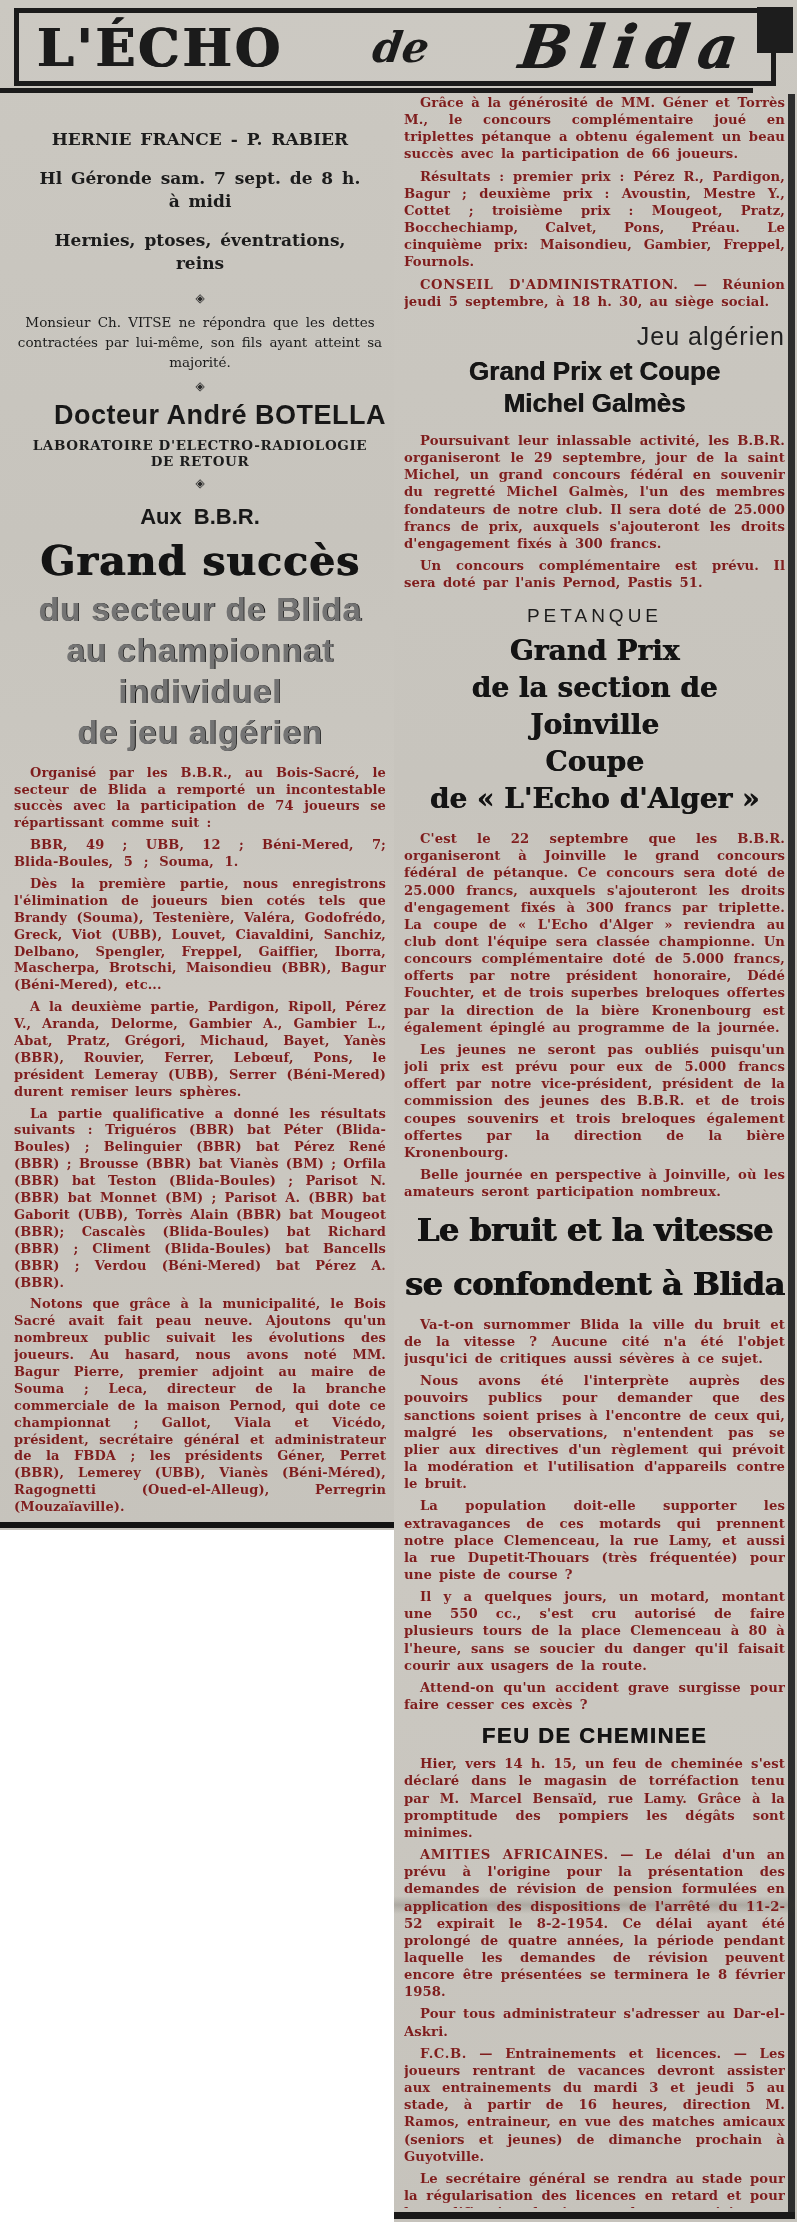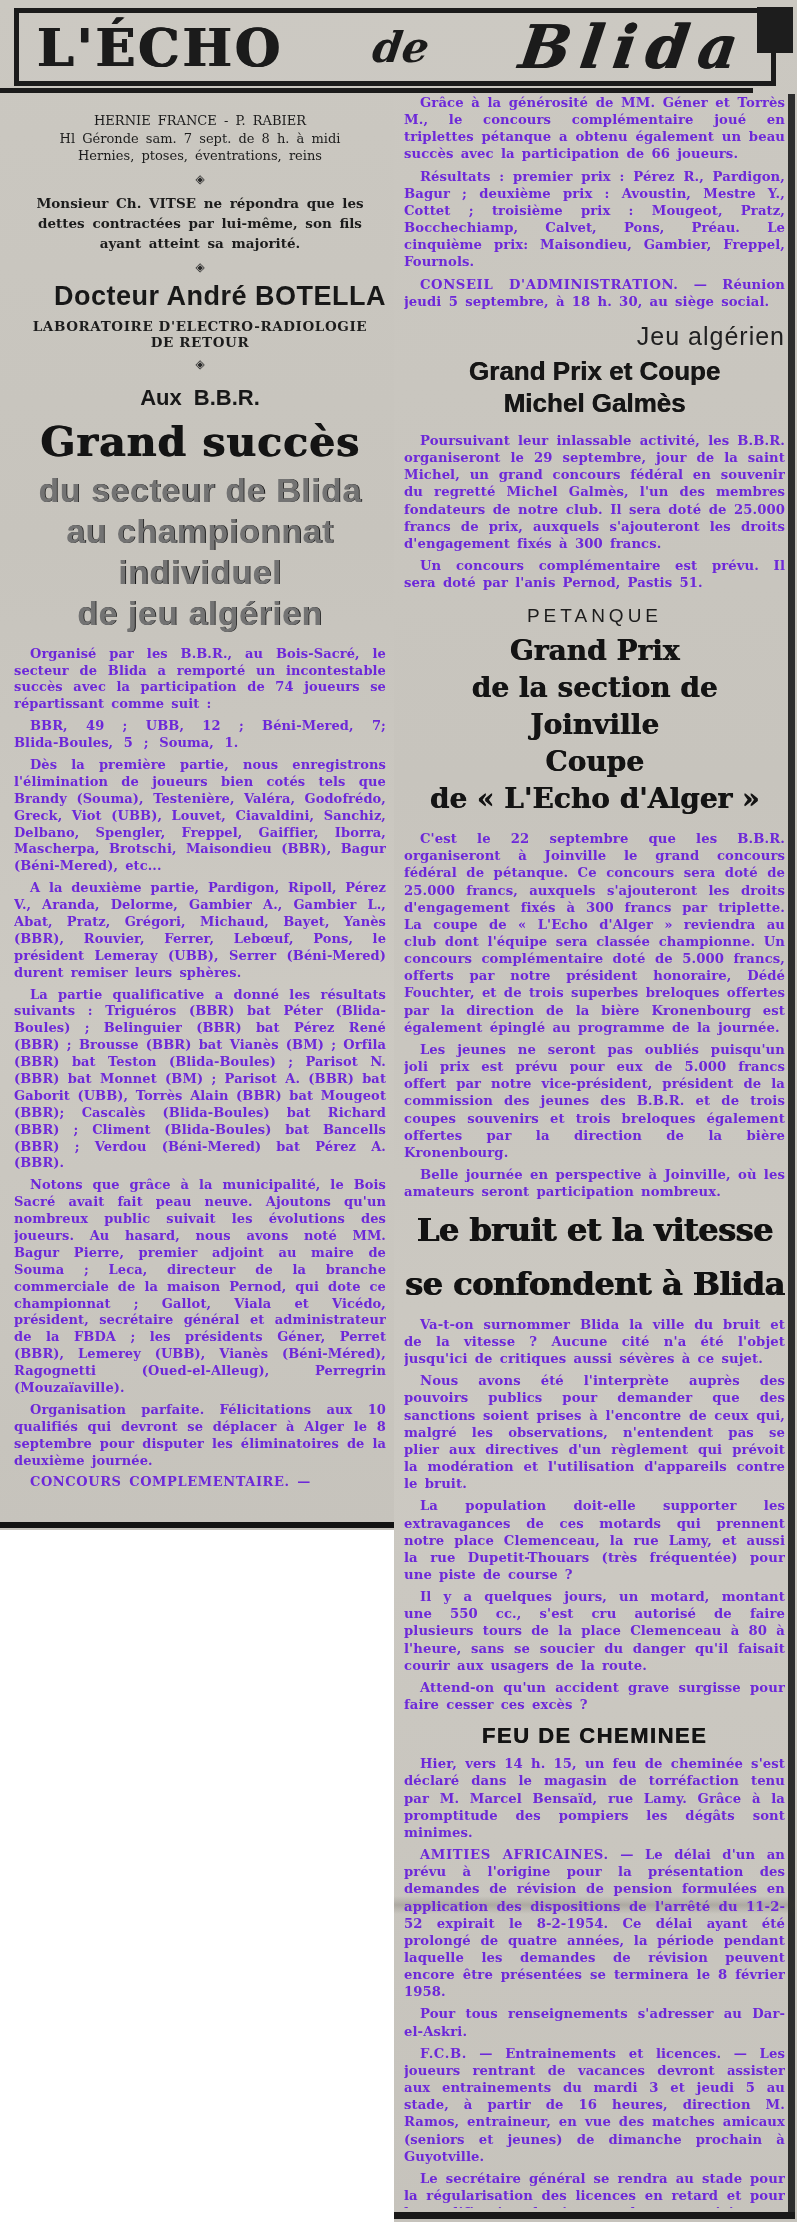--- a/index.html
+++ b/index.html
@@ -39,30 +39,30 @@
     background:linear-gradient(180deg, rgba(60,55,45,0), rgba(60,55,45,0.20) 50%, rgba(60,55,45,0)); }
 
   
   #col-left  { position:absolute; left:14px;  top:112px; width:372px; height:1406px; overflow:hidden; }
   #col-right { position:absolute; left:404px; top:94px;  width:381px; height:2114px; overflow:hidden; }
 
   
   .bt {
     font-family:"DejaVu Serif", serif; font-weight:bold;
     font-size:13px; line-height:1.3; text-align:justify;
-    color:#6d28d9; margin:0 0 5px 0; text-indent:16px; word-spacing:2.5px;
+    color:#7f1d1d; margin:0 0 5px 0; text-indent:16px; word-spacing:2.5px;
     letter-spacing:0.1px;
   }
   #col-right .bt { font-size:13.2px; }
   .lead { font-weight:bold; letter-spacing:0.6px; }
   .scores { word-spacing:6px; }
 
-  .ad-line { font-weight:normal; font-size:13px; line-height:1.35; text-align:center; margin:0; word-spacing:3px; }
+  .ad-line { font-weight:bold; font-size:17px; line-height:1.35; text-align:center; margin:16px; word-spacing:3px; }
   .orn { text-align:center; font-size:12px; color:#2a2a2a; margin:7px 0; font-family:"DejaVu Sans", sans-serif; text-indent:0; }
-  .notice { font-weight:bold; font-size:13.5px; line-height:1.5; text-align:center; margin:0; word-spacing:3px; }
+  .notice { font-weight:normal; font-size:13.5px; line-height:1.5; text-align:center; margin:0; word-spacing:3px; }
 
   .doctor-name { font-family:"Liberation Sans", sans-serif; font-weight:bold; font-size:27px; text-align:right; margin:4px 0 6px 0; letter-spacing:0.5px; color:#181818; }
   .doctor-sub  { font-weight:bold; font-size:13.5px; text-align:center; margin:0; letter-spacing:0.6px; }
 
   .kicker-bbr { font-family:"Liberation Sans", sans-serif; font-weight:bold; font-size:22px; text-align:center; margin:14px 0 10px 0; word-spacing:6px; color:#181818; }
 
   .hl-1 { font-family:"DejaVu Serif", serif; font-weight:bold; font-size:41px; line-height:1.05; text-align:center; margin:2px 0 6px 0;
           color:#141414; text-shadow:1px 0 0 #141414; letter-spacing:1px; }
   .hl-s { font-family:"Liberation Sans", sans-serif; font-weight:bold; font-size:34px; line-height:1.2; text-align:center; margin:0;
           color:#737373; text-shadow:0.8px 0 0 #161616; letter-spacing:0.5px; }
@@ -144,21 +144,21 @@
     <p class="title-bruit" style="margin-top:4px;">se confondent à Blida</p>
     <p class="bt">Va-t-on surnommer Blida la ville du bruit et de la vitesse ? Aucune cité n'a été l'objet jusqu'ici de critiques aussi sévères à ce sujet.</p>
     <p class="bt">Nous avons été l'interprète auprès des pouvoirs publics pour demander que des sanctions soient prises à l'encontre de ceux qui, malgré les observations, n'entendent pas se plier aux directives d'un règlement qui prévoit la modération et l'utilisation d'appareils contre le bruit.</p>
     <p class="bt">La population doit-elle supporter les extravagances de ces motards qui prennent notre place Clemenceau, la rue Lamy, et aussi la rue Dupetit-Thouars (très fréquentée) pour une piste de course ?</p>
     <p class="bt">Il y a quelques jours, un motard, montant une 550 cc., s'est cru autorisé de faire plusieurs tours de la place Clemenceau à 80 à l'heure, sans se soucier du danger qu'il faisait courir aux usagers de la route.</p>
     <p class="bt">Attend-on qu'un accident grave surgisse pour faire cesser ces excès ?</p>
 
     <p class="title-feu">FEU DE CHEMINEE</p>
     <p class="bt">Hier, vers 14 h. 15, un feu de cheminée s'est déclaré dans le magasin de torréfaction tenu par M. Marcel Bensaïd, rue Lamy. Grâce à la promptitude des pompiers les dégâts sont minimes.</p>
     <p class="bt"><span class="lead">AMITIES AFRICAINES.</span><span> — Le délai d'un an prévu à l'origine pour la présentation des demandes de révision de pension formulées en application des dispositions de l'arrêté du 11-2-52 expirait le 8-2-1954. Ce délai ayant été prolongé de quatre années, la période pendant laquelle les demandes de révision peuvent encore être présentées se terminera le 8 février 1958.</span></p>
-    <p class="bt">Pour tous renseignements s'adresser au Dar-el-Askri.</p>
+    <p class="bt">Pour tous administrateur s'adresser au Dar-el-Askri.</p>
     <p class="bt"><span class="lead">F.C.B.</span><span> — Entrainements et licences. — Les joueurs rentrant de vacances devront assister aux entrainements du mardi 3 et jeudi 5 au stade, à partir de 16 heures, direction M. Ramos, entraineur, en vue des matches amicaux (seniors et jeunes) de dimanche prochain à Guyotville.</span></p>
     <p class="bt">Le secrétaire général se rendra au stade pour la régularisation des licences en retard et pour la qualification des joueurs devant participer au premier match de championnat.</p>
 
   </div>
 
   <div id="bottom-rule-left"></div>
   <div id="bottom-rule-right"></div>
 
 </div>
 

